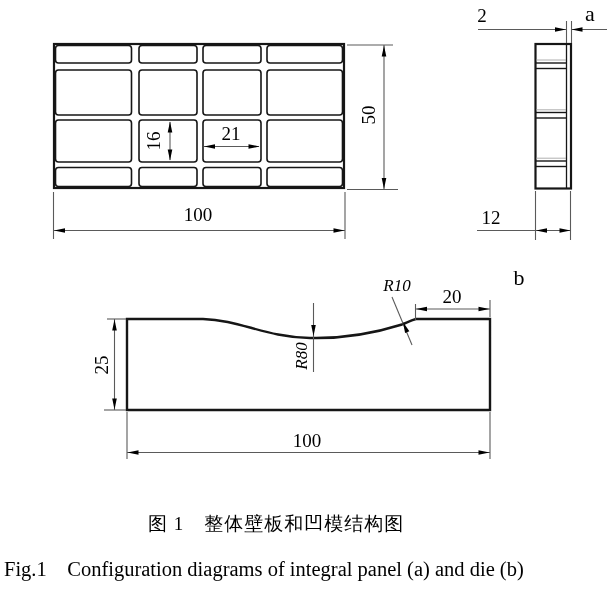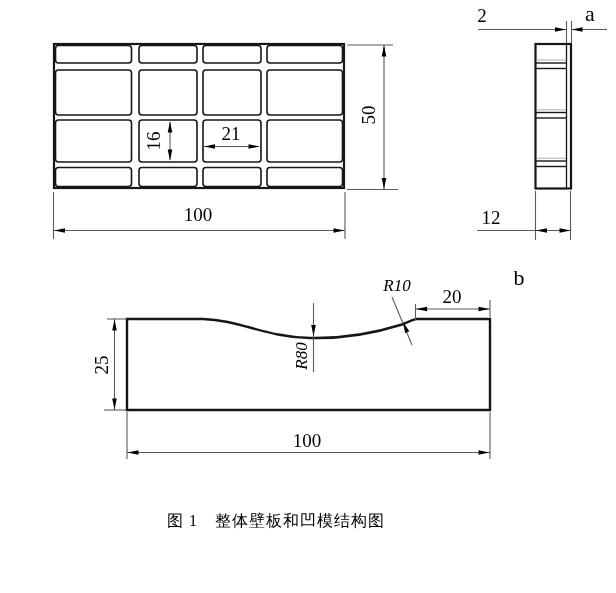--- a/index.html
+++ b/index.html
@@ -6,21 +6,21 @@
   #page{position:relative;width:616px;height:593px;background:#ffffff;overflow:hidden;
         font-family:"Liberation Serif","DejaVu Serif",serif;}
   svg{position:absolute;left:0;top:0;}
   .objline{stroke:#161616;fill:none;}
   .dimline{stroke:#5a5a5a;stroke-width:1.1;fill:none;}
   .arrow{fill:#000000;stroke:none;}
   .dimtext{font-family:"Liberation Serif","DejaVu Serif",serif;font-size:19px;fill:#000000;}
   .rlabel{font-family:"Liberation Serif","DejaVu Serif",serif;font-style:italic;font-size:17px;fill:#000000;}
   .sublabel{font-family:"Liberation Serif","DejaVu Serif",serif;font-size:22px;fill:#000000;}
   .caption-zh{position:absolute;left:0;top:511px;width:552px;text-align:center;
-              font-size:16px;color:#000;letter-spacing:1px;}
+              font-size:19px;color:#000;letter-spacing:1px;}
   .caption-en{position:absolute;left:4px;top:555px;width:612px;
               font-size:20.5px;color:#000;}
 </style>
 </head>
 <body>
 
 <div id="page">
 <svg width="616" height="505" viewBox="0 0 616 505">
 
   <g>
@@ -159,13 +159,14 @@
       <polygon class="arrow" points="127.5,452.5 138.5,450.2 138.5,454.8"></polygon>
       <polygon class="arrow" points="489.5,452.5 478.5,450.2 478.5,454.8"></polygon>
       <text class="dimtext" text-anchor="middle" x="307" y="447">100</text>
     </g>
 
     <text class="sublabel" text-anchor="middle" x="519" y="285">b</text>
   </g>
 </svg>
 
 <div class="caption-zh">图 1　整体壁板和凹模结构图</div>
+<div class="caption-en">Fig.1　Configuration diagrams of integral panel (a) and die (b)</div>
 </div>
 
 </body></html>

